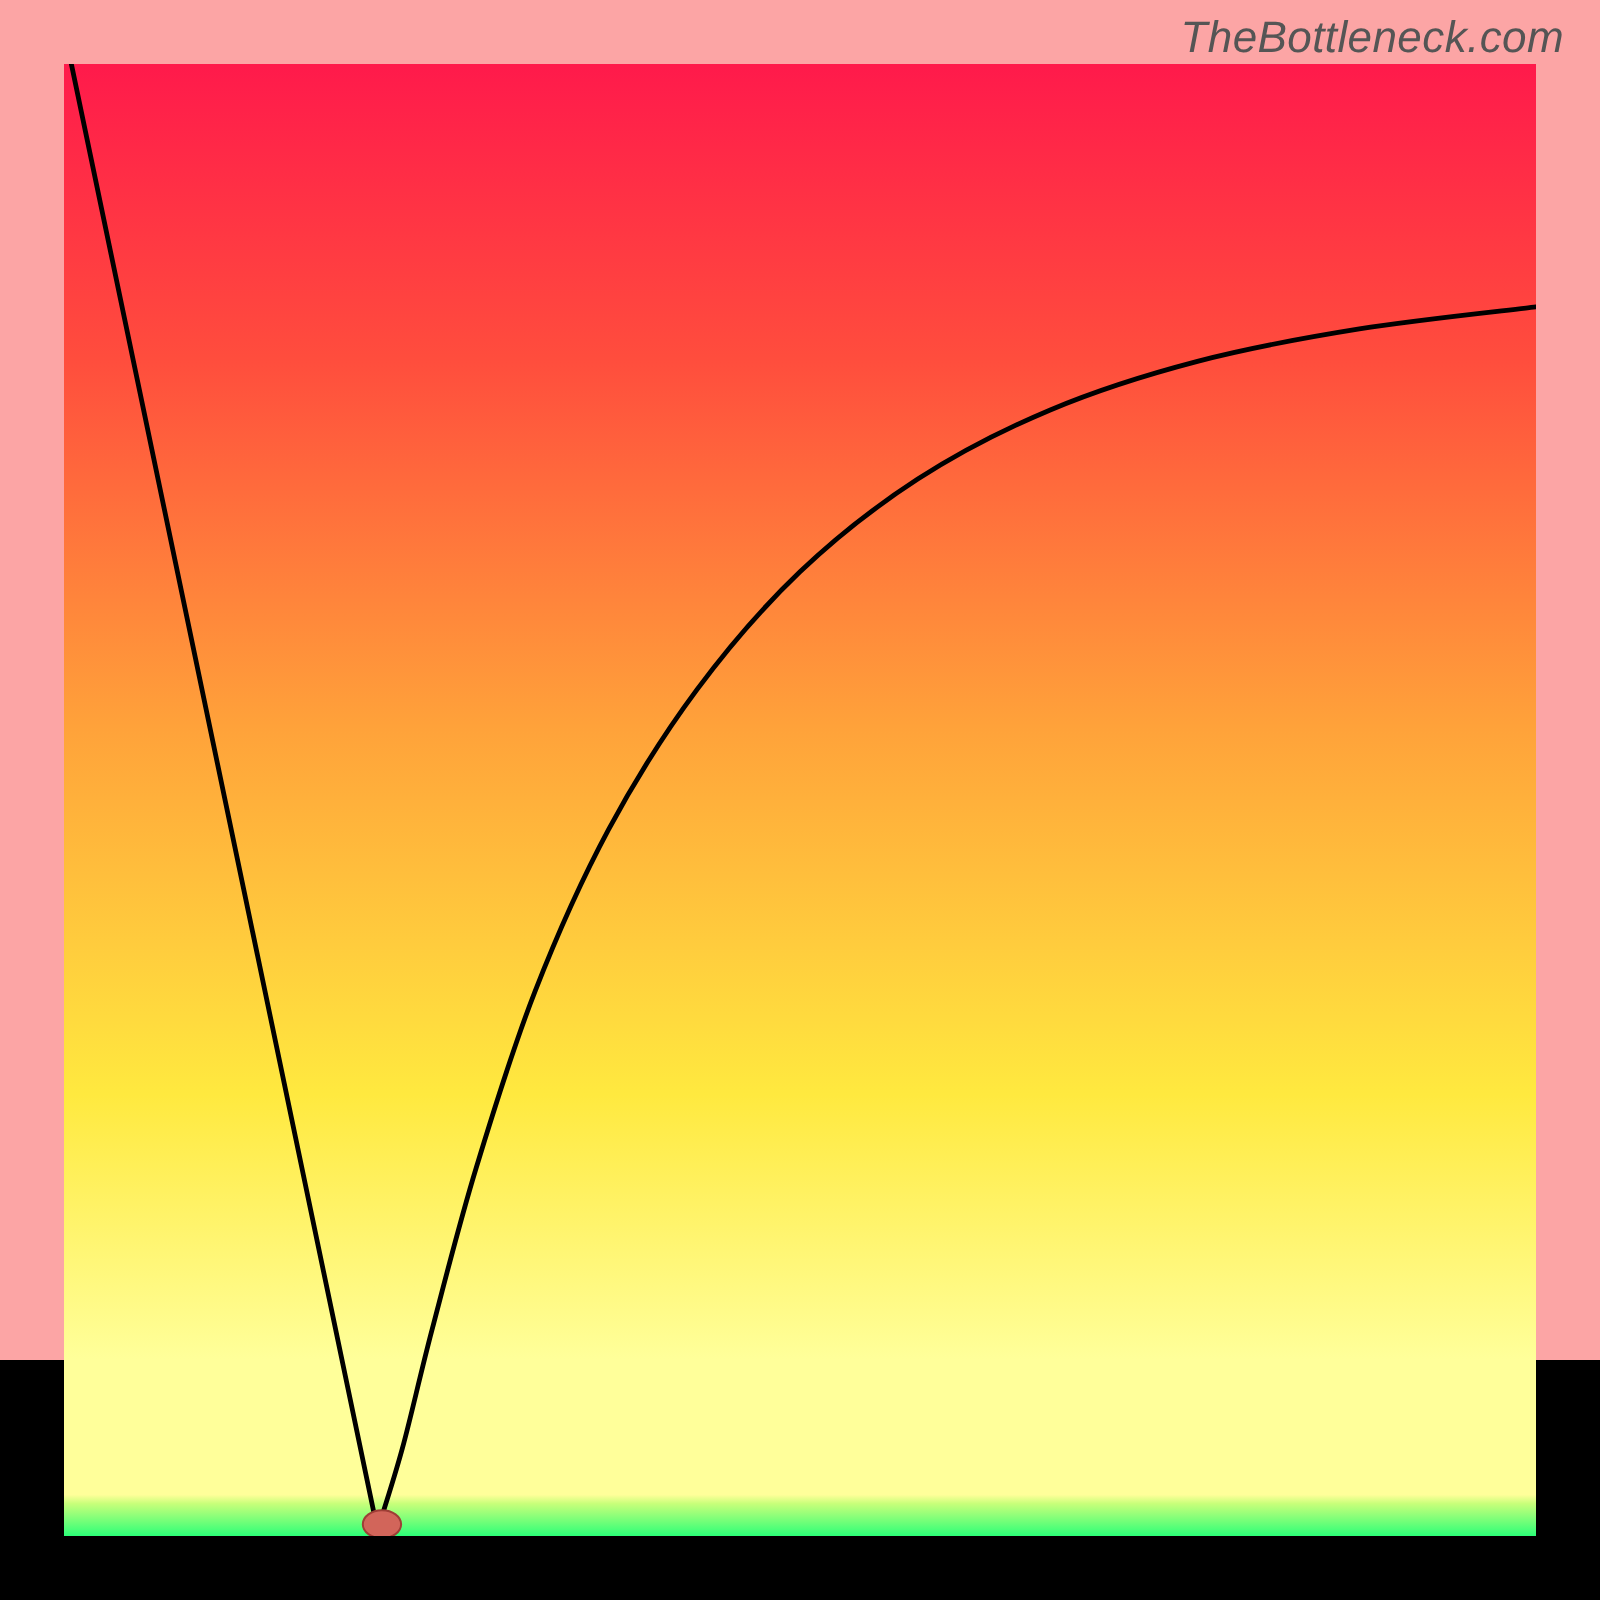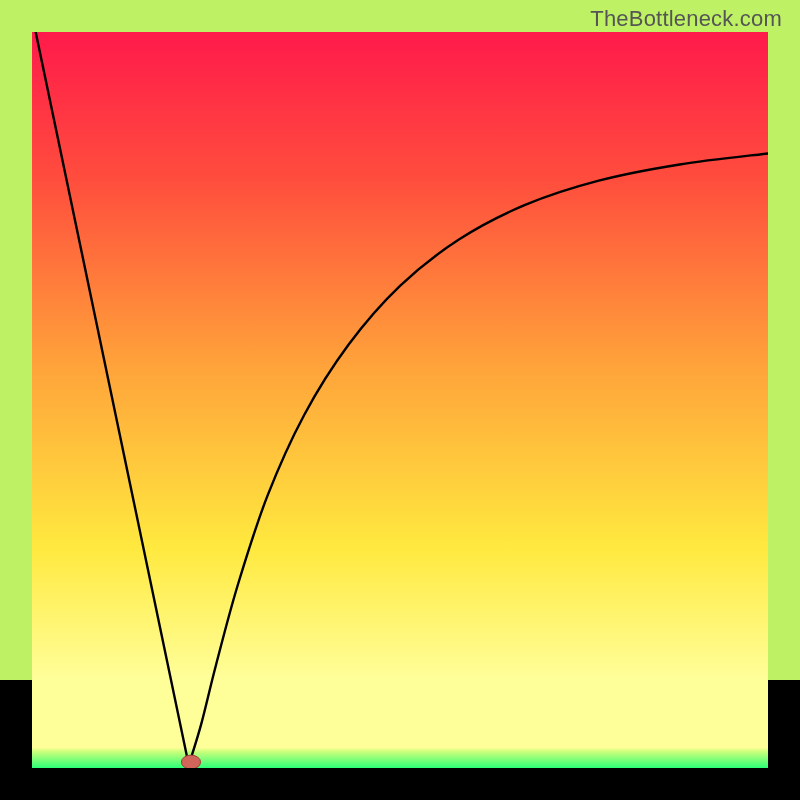--- a/index.html
+++ b/index.html
@@ -8,21 +8,22 @@
     width: 800px;
     height: 800px;
     overflow: hidden;
     background: #000;
     font-family: Arial, Helvetica, sans-serif;
   }
   .frame {
     position: relative;
     width: 800px;
     height: 680px;
-    background: #bef264;
+    background: #fca5a5;
+    font-style: italic;
   }
   .plot-area {
     position: absolute;
     left: 32px;
     top: 32px;
     width: 736px;
     height: 736px;
     overflow: hidden;
   }
   .watermark {

